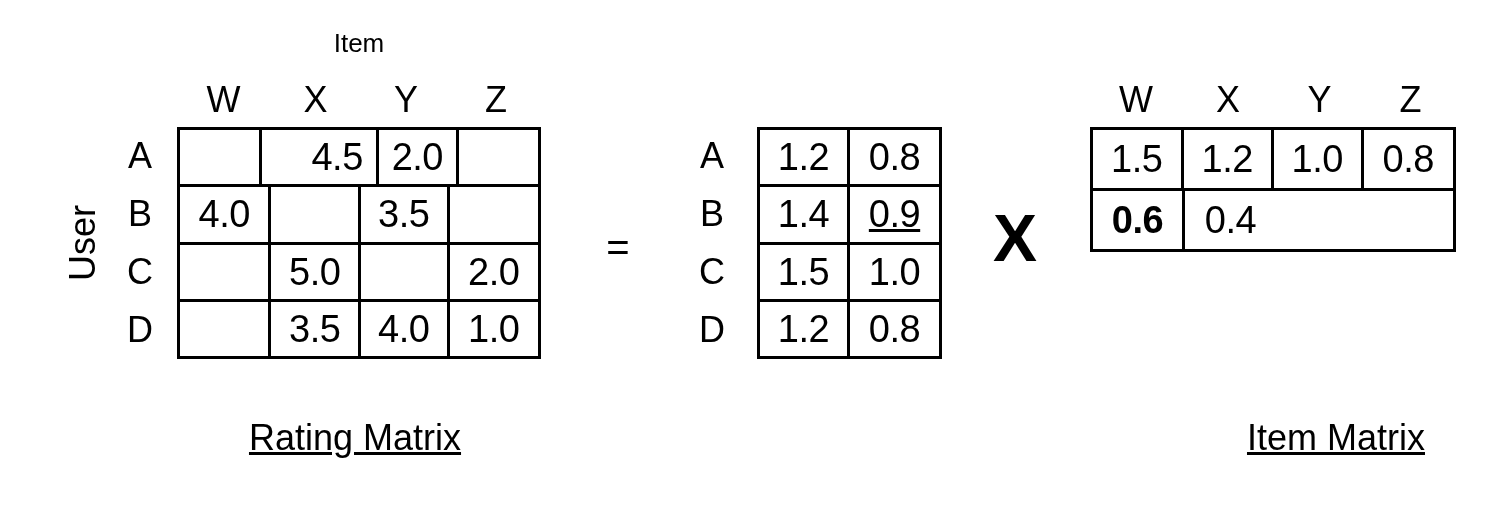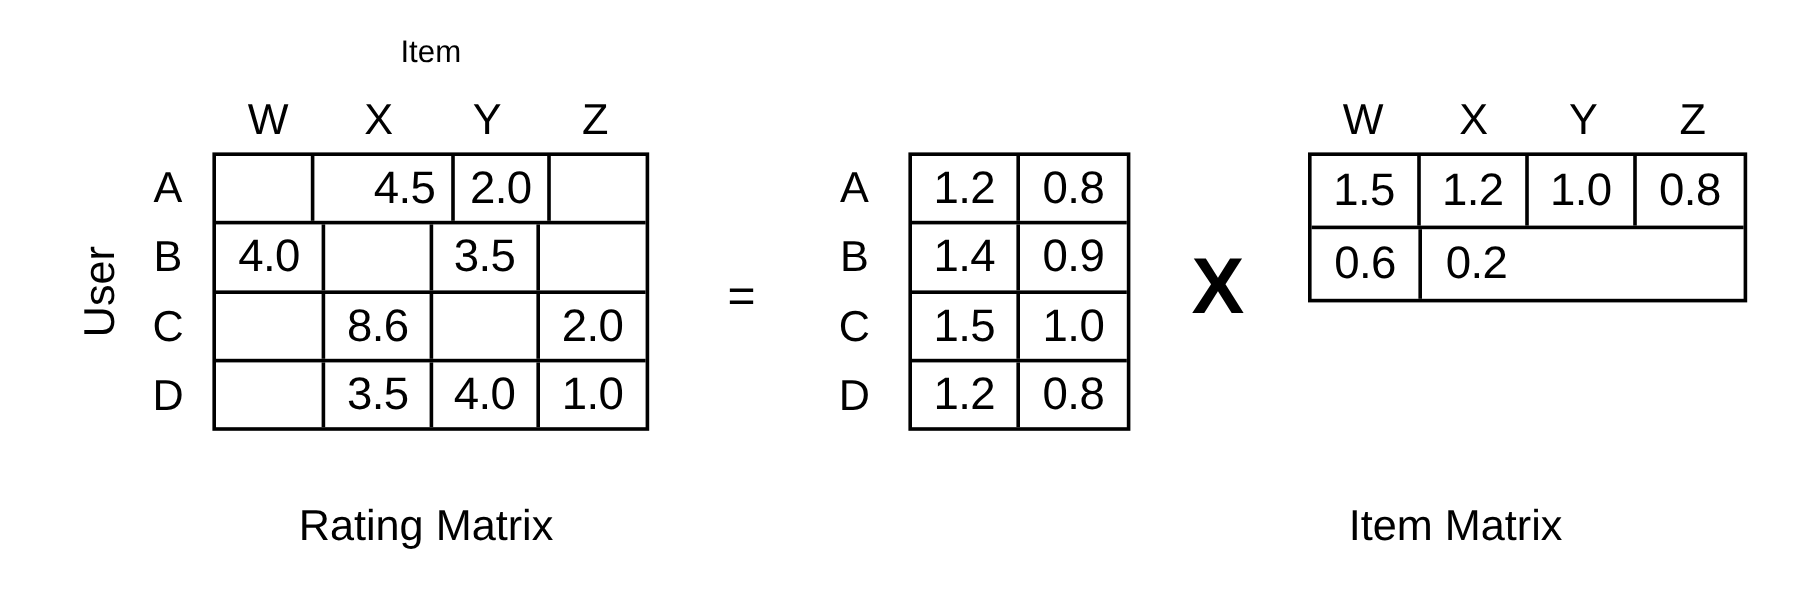--- a/index.html
+++ b/index.html
@@ -97,20 +97,21 @@
   .op-equals { font-size: 40px; font-weight: 400; }
   .op-times  { font-size: 66px; font-weight: 700; }
 
   
   .caption {
     position: absolute;
     font-size: 36px;
     line-height: 1;
     text-align: center;
     white-space: nowrap;
+    text-decoration: underline;
   }
 
   
   .watermark {
     position: absolute;
     font-size: 17px;
     color: #d4d4d4;
     white-space: nowrap;
     letter-spacing: 1px;
   }
@@ -146,21 +147,21 @@
       <div class="cell" style="width:90px;"></div>
     </div>
     <div class="grid-row">
       <div class="cell" style="width:93px;">4.0</div>
       <div class="cell" style="width:91px;"></div>
       <div class="cell" style="width:90px;">3.5</div>
       <div class="cell" style="width:90px;"></div>
     </div>
     <div class="grid-row">
       <div class="cell" style="width:93px;"></div>
-      <div class="cell" style="width:91px;">8.6</div>
+      <div class="cell" style="width:91px;">5.0</div>
       <div class="cell" style="width:90px;"></div>
       <div class="cell" style="width:90px;">2.0</div>
     </div>
     <div class="grid-row">
       <div class="cell" style="width:93px;"></div>
       <div class="cell" style="width:91px;">3.5</div>
       <div class="cell" style="width:90px;">4.0</div>
       <div class="cell" style="width:90px;">1.0</div>
     </div>
   </div>
@@ -176,21 +177,21 @@
     <div class="row-label" style="height:58px;">D</div>
   </div>
 
   <div class="grid" style="left:757px; top:127px; width:185px; height:232px;">
     <div class="grid-row">
       <div class="cell" style="width:93px;">1.2</div>
       <div class="cell" style="width:92px;">0.8</div>
     </div>
     <div class="grid-row">
       <div class="cell" style="width:93px;">1.4</div>
-      <div class="cell" style="width:92px;">0.9</div>
+      <div class="cell" style="width:92px;text-decoration:underline;">0.9</div>
     </div>
     <div class="grid-row">
       <div class="cell" style="width:93px;">1.5</div>
       <div class="cell" style="width:92px;">1.0</div>
     </div>
     <div class="grid-row">
       <div class="cell" style="width:93px;">1.2</div>
       <div class="cell" style="width:92px;">0.8</div>
     </div>
   </div>
@@ -206,21 +207,21 @@
   </div>
 
   <div class="grid" style="left:1090px; top:127px; width:366px; height:125px;">
     <div class="grid-row">
       <div class="cell" style="width:92px;">1.5</div>
       <div class="cell" style="width:92px;">1.2</div>
       <div class="cell" style="width:91px;">1.0</div>
       <div class="cell" style="width:91px;">0.8</div>
     </div>
     <div class="grid-row">
-      <div class="cell" style="width:92px;">0.6</div>
-      <div class="cell" style="width:91px;">0.2</div>
-    </div>
-  </div>
-
-  <div class="caption" style="left:1063px; top:420px; width:300px;">Item Matrix</div>
+      <div class="cell" style="width:92px;font-weight:bold;">0.6</div>
+      <div class="cell" style="width:91px;">0.4</div>
+    </div>
+  </div>
+
+  <div class="caption" style="left:1186px; top:420px; width:300px;">Item Matrix</div>
 
 
 </div>
 
 </body></html>

